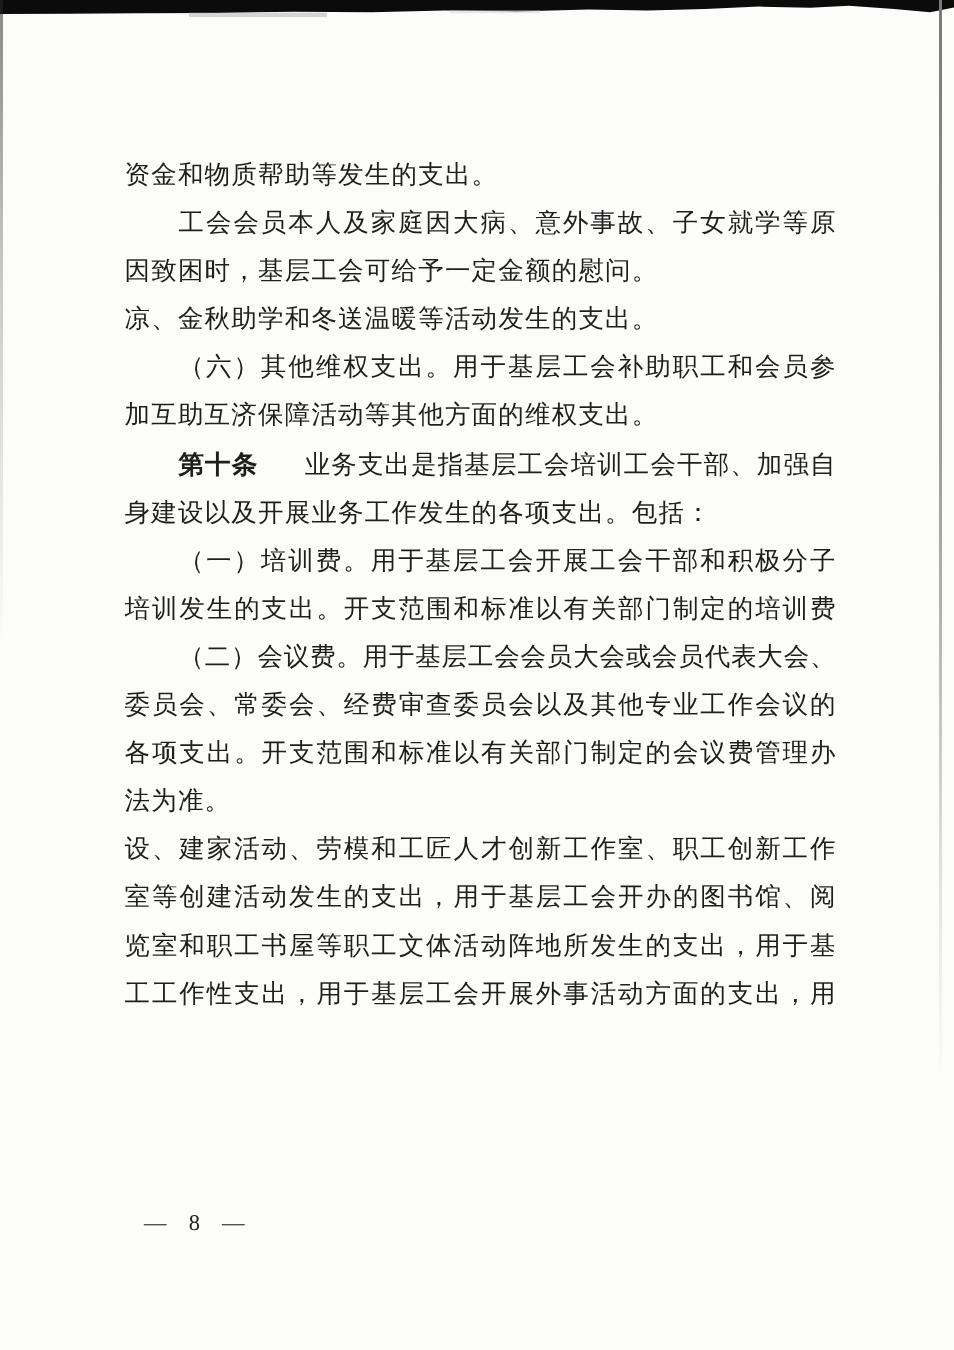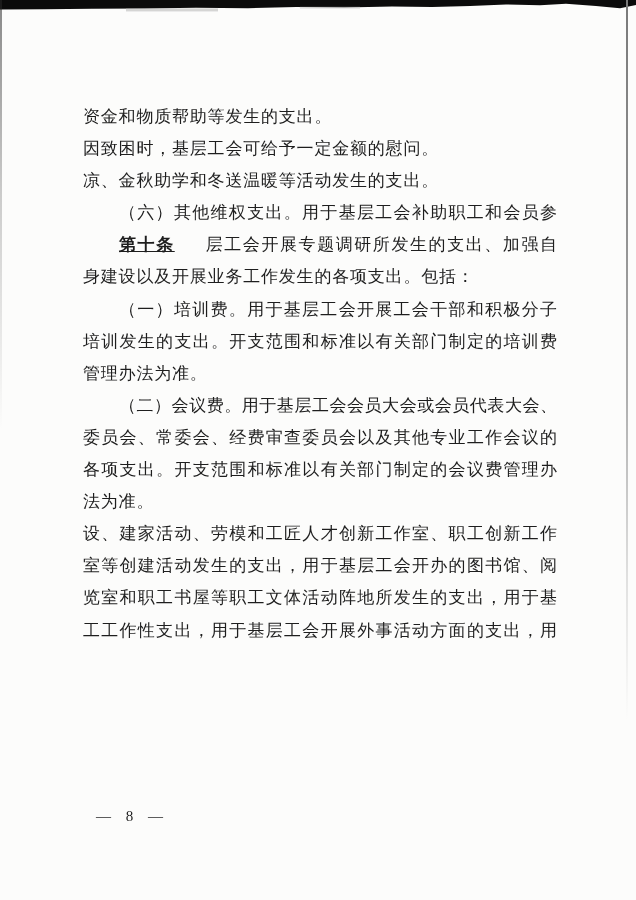--- a/index.html
+++ b/index.html
@@ -53,21 +53,20 @@
     text-justify: inter-character;
     white-space: normal;
     overflow: hidden;
   }
   .ln.full { text-align-last: justify; }
   .ln.end  { text-align: left; text-align-last: left; letter-spacing: 0.8px; }
   .ln.ind  { padding-left: 36px; }
   .bold-lead {
     font-weight: 700;
     margin-right: 31px;
-    text-decoration: underline;
   }
   .pagenum {
     position: absolute;
     left: 96px;
     top: 806px;
     font-size: 15px;
     line-height: 20px;
     letter-spacing: 2px;
     word-spacing: 7px;
     color: #242424;
@@ -82,30 +81,31 @@
     <polygon fill="#0b0b0b" points="0,0 636,0 636,5 620,8.2 596,6 566,3.8 540,5.2 506,4.4 470,6 432,7 392,6.4 344,7.6 296,7 248,8.2 196,7.8 144,8.6 92,8.8 44,9.2 0,9.4"></polygon>
     <rect x="126" y="8.4" width="92" height="3" fill="#b5b5b5" opacity="0.55"></rect>
     <rect x="300" y="6.8" width="60" height="2" fill="#cfcfcf" opacity="0.5"></rect>
   </svg>
 
   <div class="right-line"></div>
   <div class="left-line"></div>
 
   <main class="textblock">
     <div class="ln end">资金和物质帮助等发生的支出。</div>
+    <div class="ln ind full">工会会员本人及家庭因大病、意外事故、子女就学等原</div>
     <div class="ln end">因致困时，基层工会可给予一定金额的慰问。</div>
     <div class="ln end">凉、金秋助学和冬送温暖等活动发生的支出。</div>
     <div class="ln ind full">（六）其他维权支出。用于基层工会补助职工和会员参</div>
+    <div class="ln end">加互助互济保障活动等其他方面的维权支出。</div>
     <div class="ln ind full">
-      <span class="bold-lead">第十条</span><span>层工会开展专题调研所发生的支出、加强自</span>
+      <span class="bold-lead">第十条</span><span>业务支出是指基层工会培训工会干部、加强自</span>
     </div>
     <div class="ln end">身建设以及开展业务工作发生的各项支出。包括：</div>
     <div class="ln ind full">（一）培训费。用于基层工会开展工会干部和积极分子</div>
     <div class="ln full">培训发生的支出。开支范围和标准以有关部门制定的培训费</div>
-    <div class="ln end">管理办法为准。</div>
     <div class="ln ind full">（二）会议费。用于基层工会会员大会或会员代表大会、</div>
     <div class="ln full">委员会、常委会、经费审查委员会以及其他专业工作会议的</div>
     <div class="ln full">各项支出。开支范围和标准以有关部门制定的会议费管理办</div>
     <div class="ln end">法为准。</div>
     <div class="ln full">设、建家活动、劳模和工匠人才创新工作室、职工创新工作</div>
     <div class="ln full">室等创建活动发生的支出，用于基层工会开办的图书馆、阅</div>
     <div class="ln full">览室和职工书屋等职工文体活动阵地所发生的支出，用于基</div>
     <div class="ln full">工工作性支出，用于基层工会开展外事活动方面的支出，用</div>
   </main>
 

